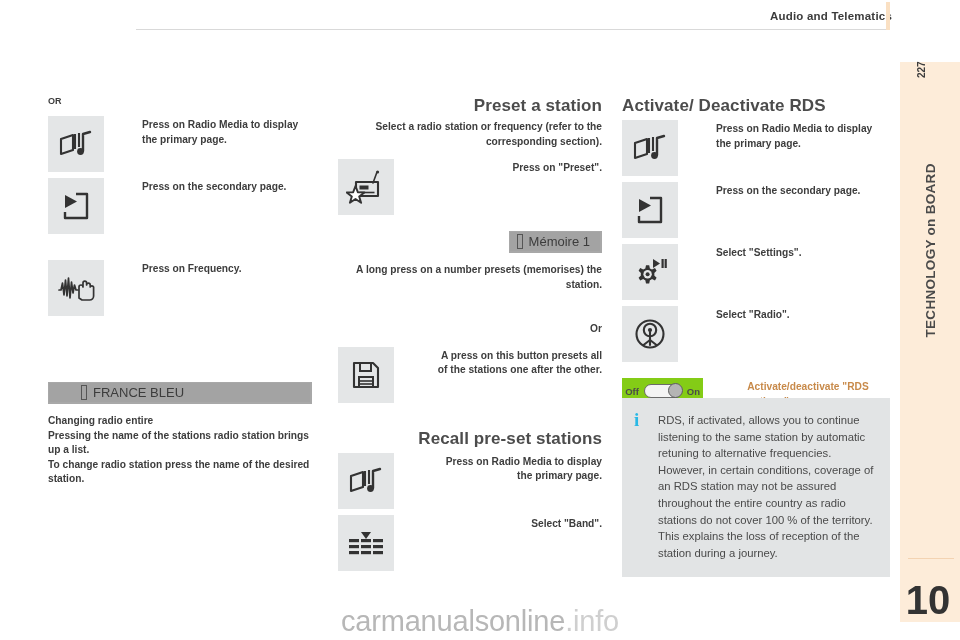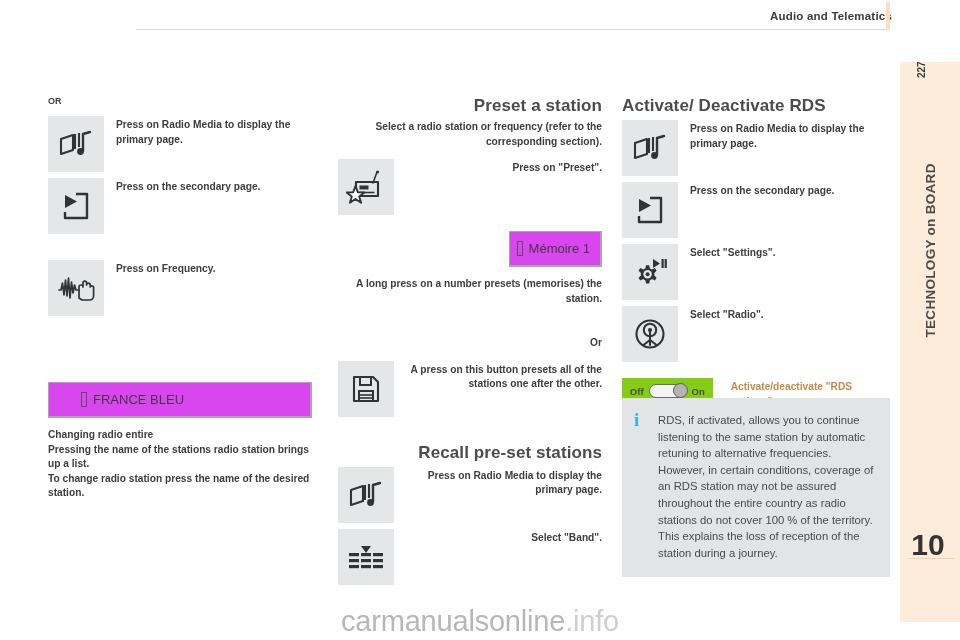--- a/index.html
+++ b/index.html
@@ -66,24 +66,24 @@
     white-space: nowrap;
   }
   #side-rail-divider {
     position: absolute;
     left: 908px; top: 558px;
     width: 46px; height: 1px;
     background: #f3d3b2;
   }
   #side-rail-chapter {
     position: absolute;
-    left: 900px; top: 528px;
+    left: 900px; top: 578px;
     width: 56px;
     text-align: center;
-    font-size: 30px;
+    font-size: 40px;
     font-weight: bold;
     color: #333;
   }
   #page-number {
     position: absolute;
     left: 908px; top: 48px;
     width: 40px;
     font-size: 10px;
     font-weight: bold;
     color: #3c3c3c;
@@ -124,42 +124,43 @@
   }
   .note-orange {
     color: #c88a4a;
   }
 
   
   .icon-row {
     display: flex;
     align-items: flex-start;
     margin-bottom: 6px;
+    gap: 26px;
   }
   .icon-tile {
     flex: 0 0 auto;
     width: 56px; height: 56px;
     background: #e4e6e7;
     display: flex;
     align-items: center;
     justify-content: center;
   }
   .icon-tile svg { display: block; }
   .icon-row .row-text {
     margin-left: 12px;
     padding-top: 2px;
     flex: 1 1 auto;
   }
 
   
   .ui-chip {
     display: inline-flex;
     align-items: center;
-    height: 36px;
-    background: #d946ef;
+    height: 22px;
+    background: #a3a3a3;
     border: 1px solid #a8a8a8;
     border-right-width: 2px;
     border-bottom-width: 2px;
     padding: 0 10px 0 7px;
     box-sizing: border-box;
     font-size: 13px;
     color: #3c3c3c;
     white-space: nowrap;
   }
   .ui-chip .chip-bar {

